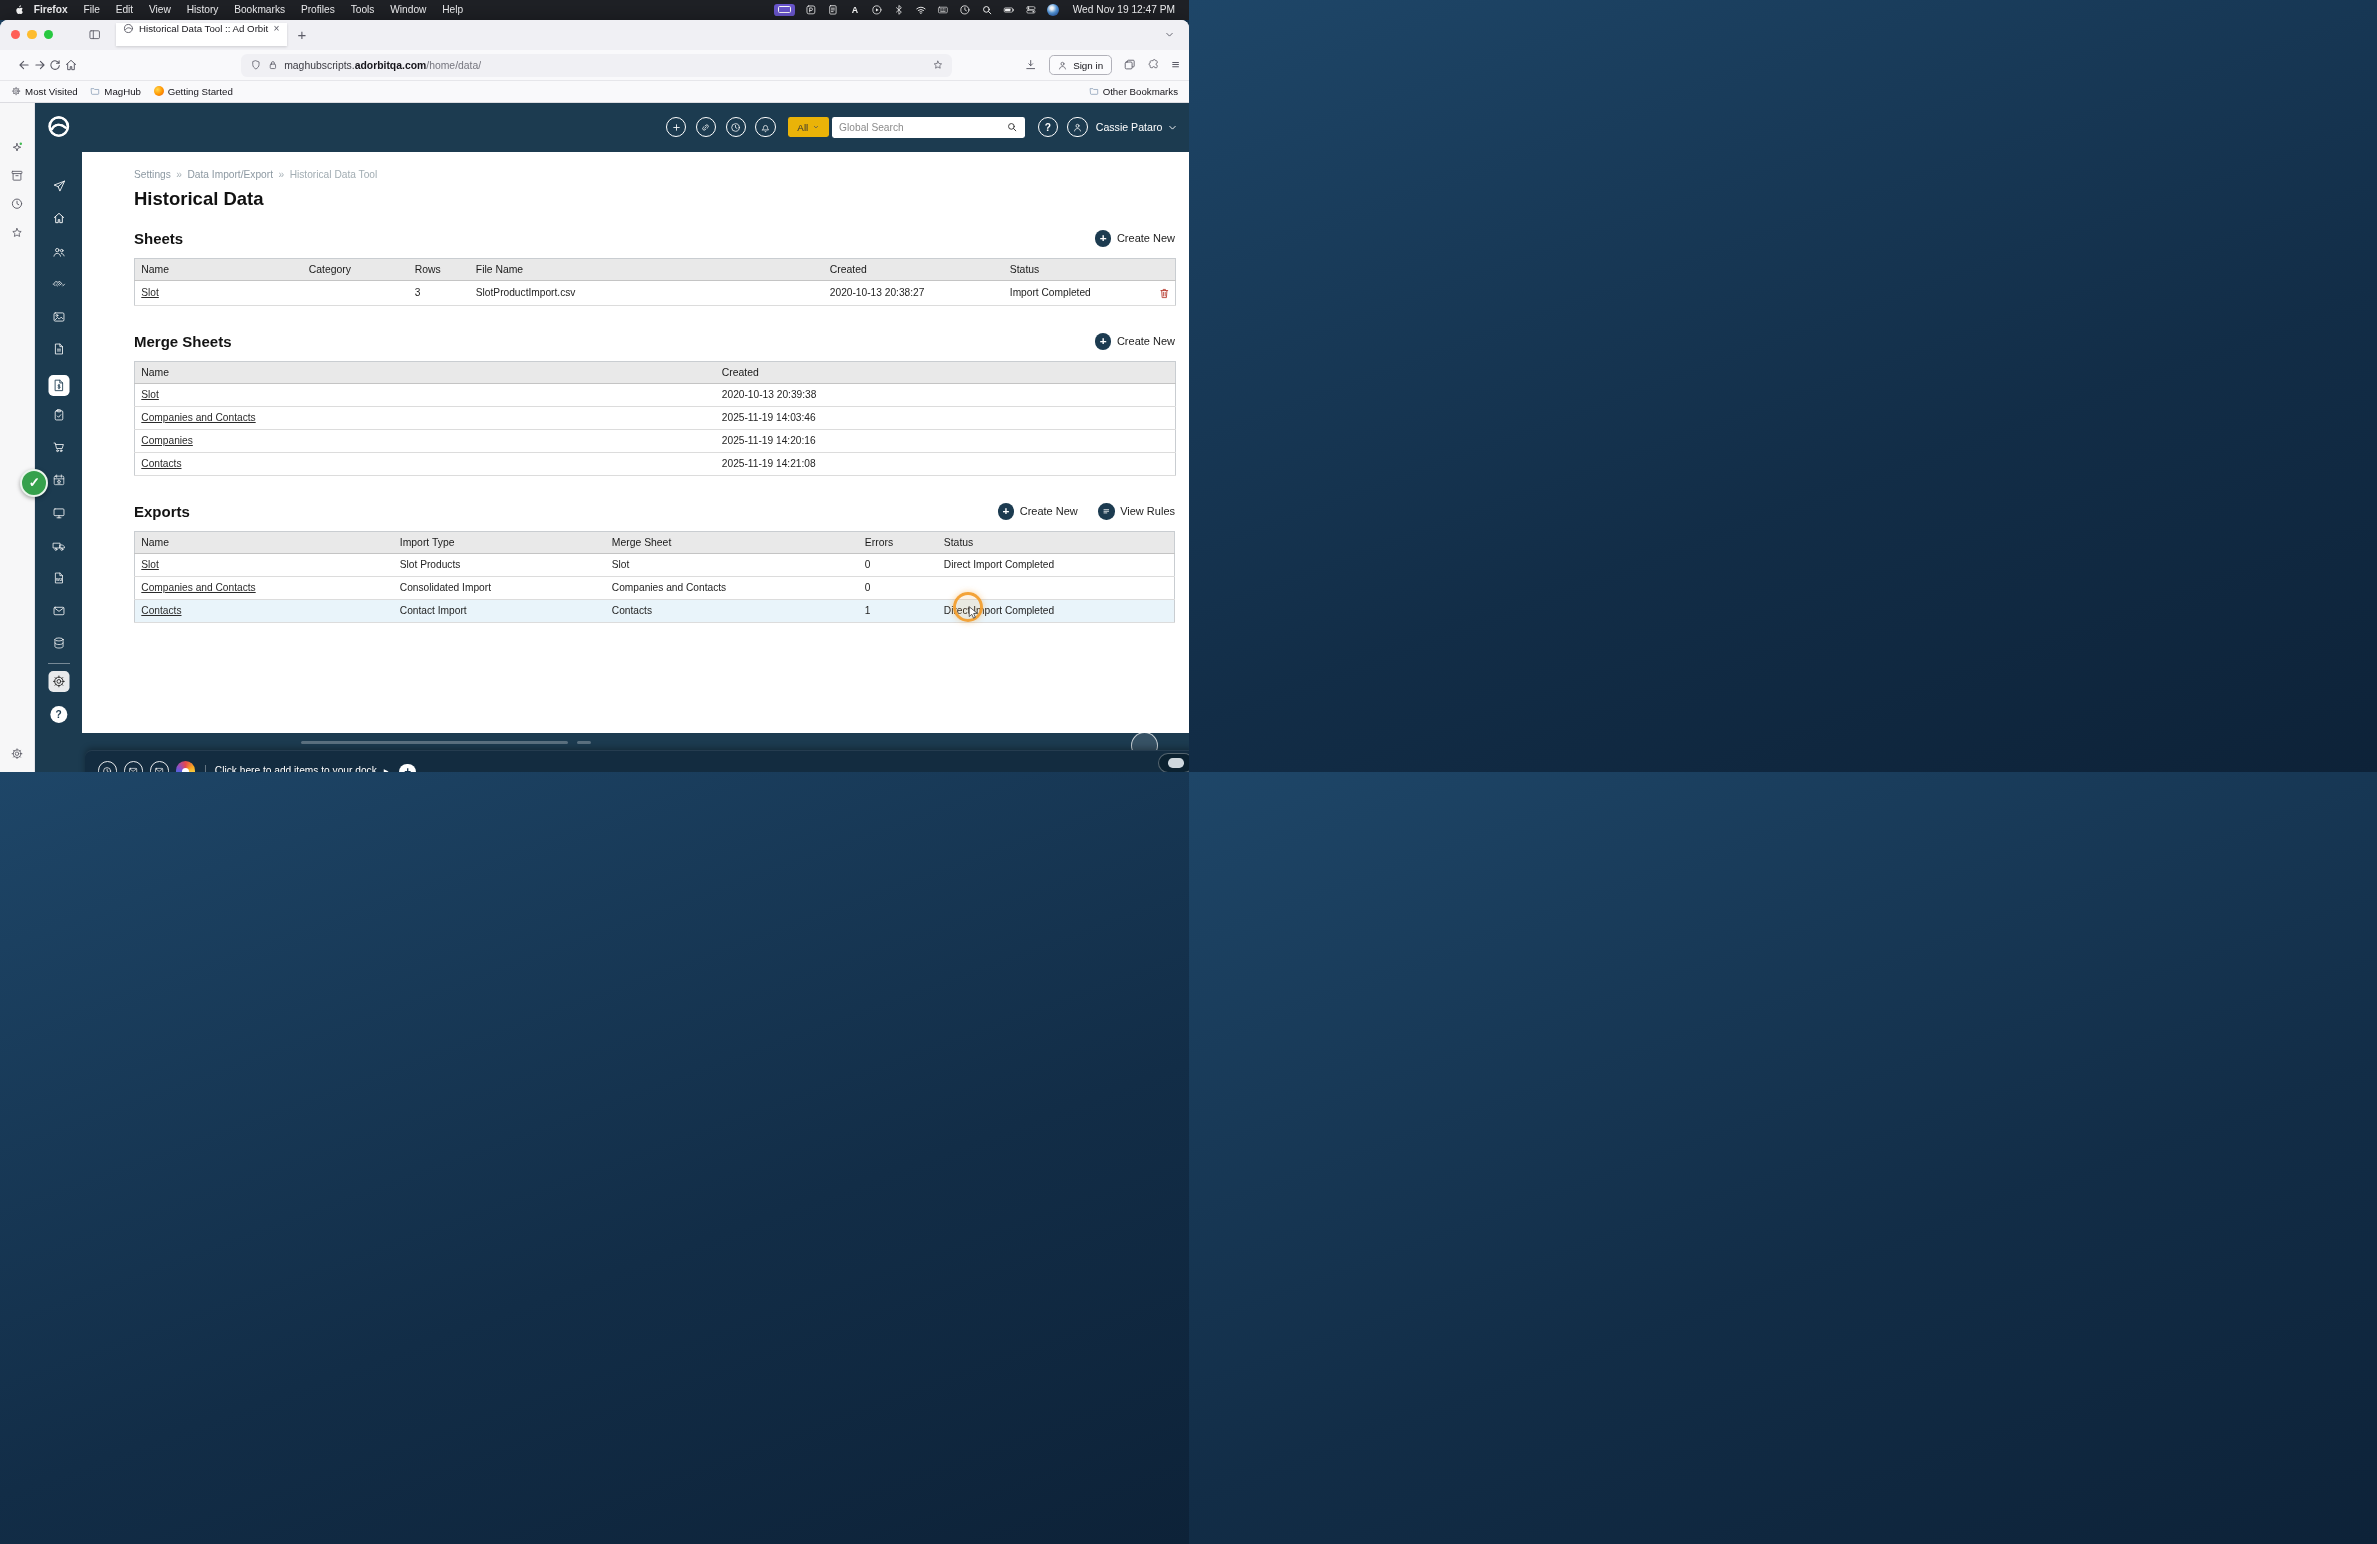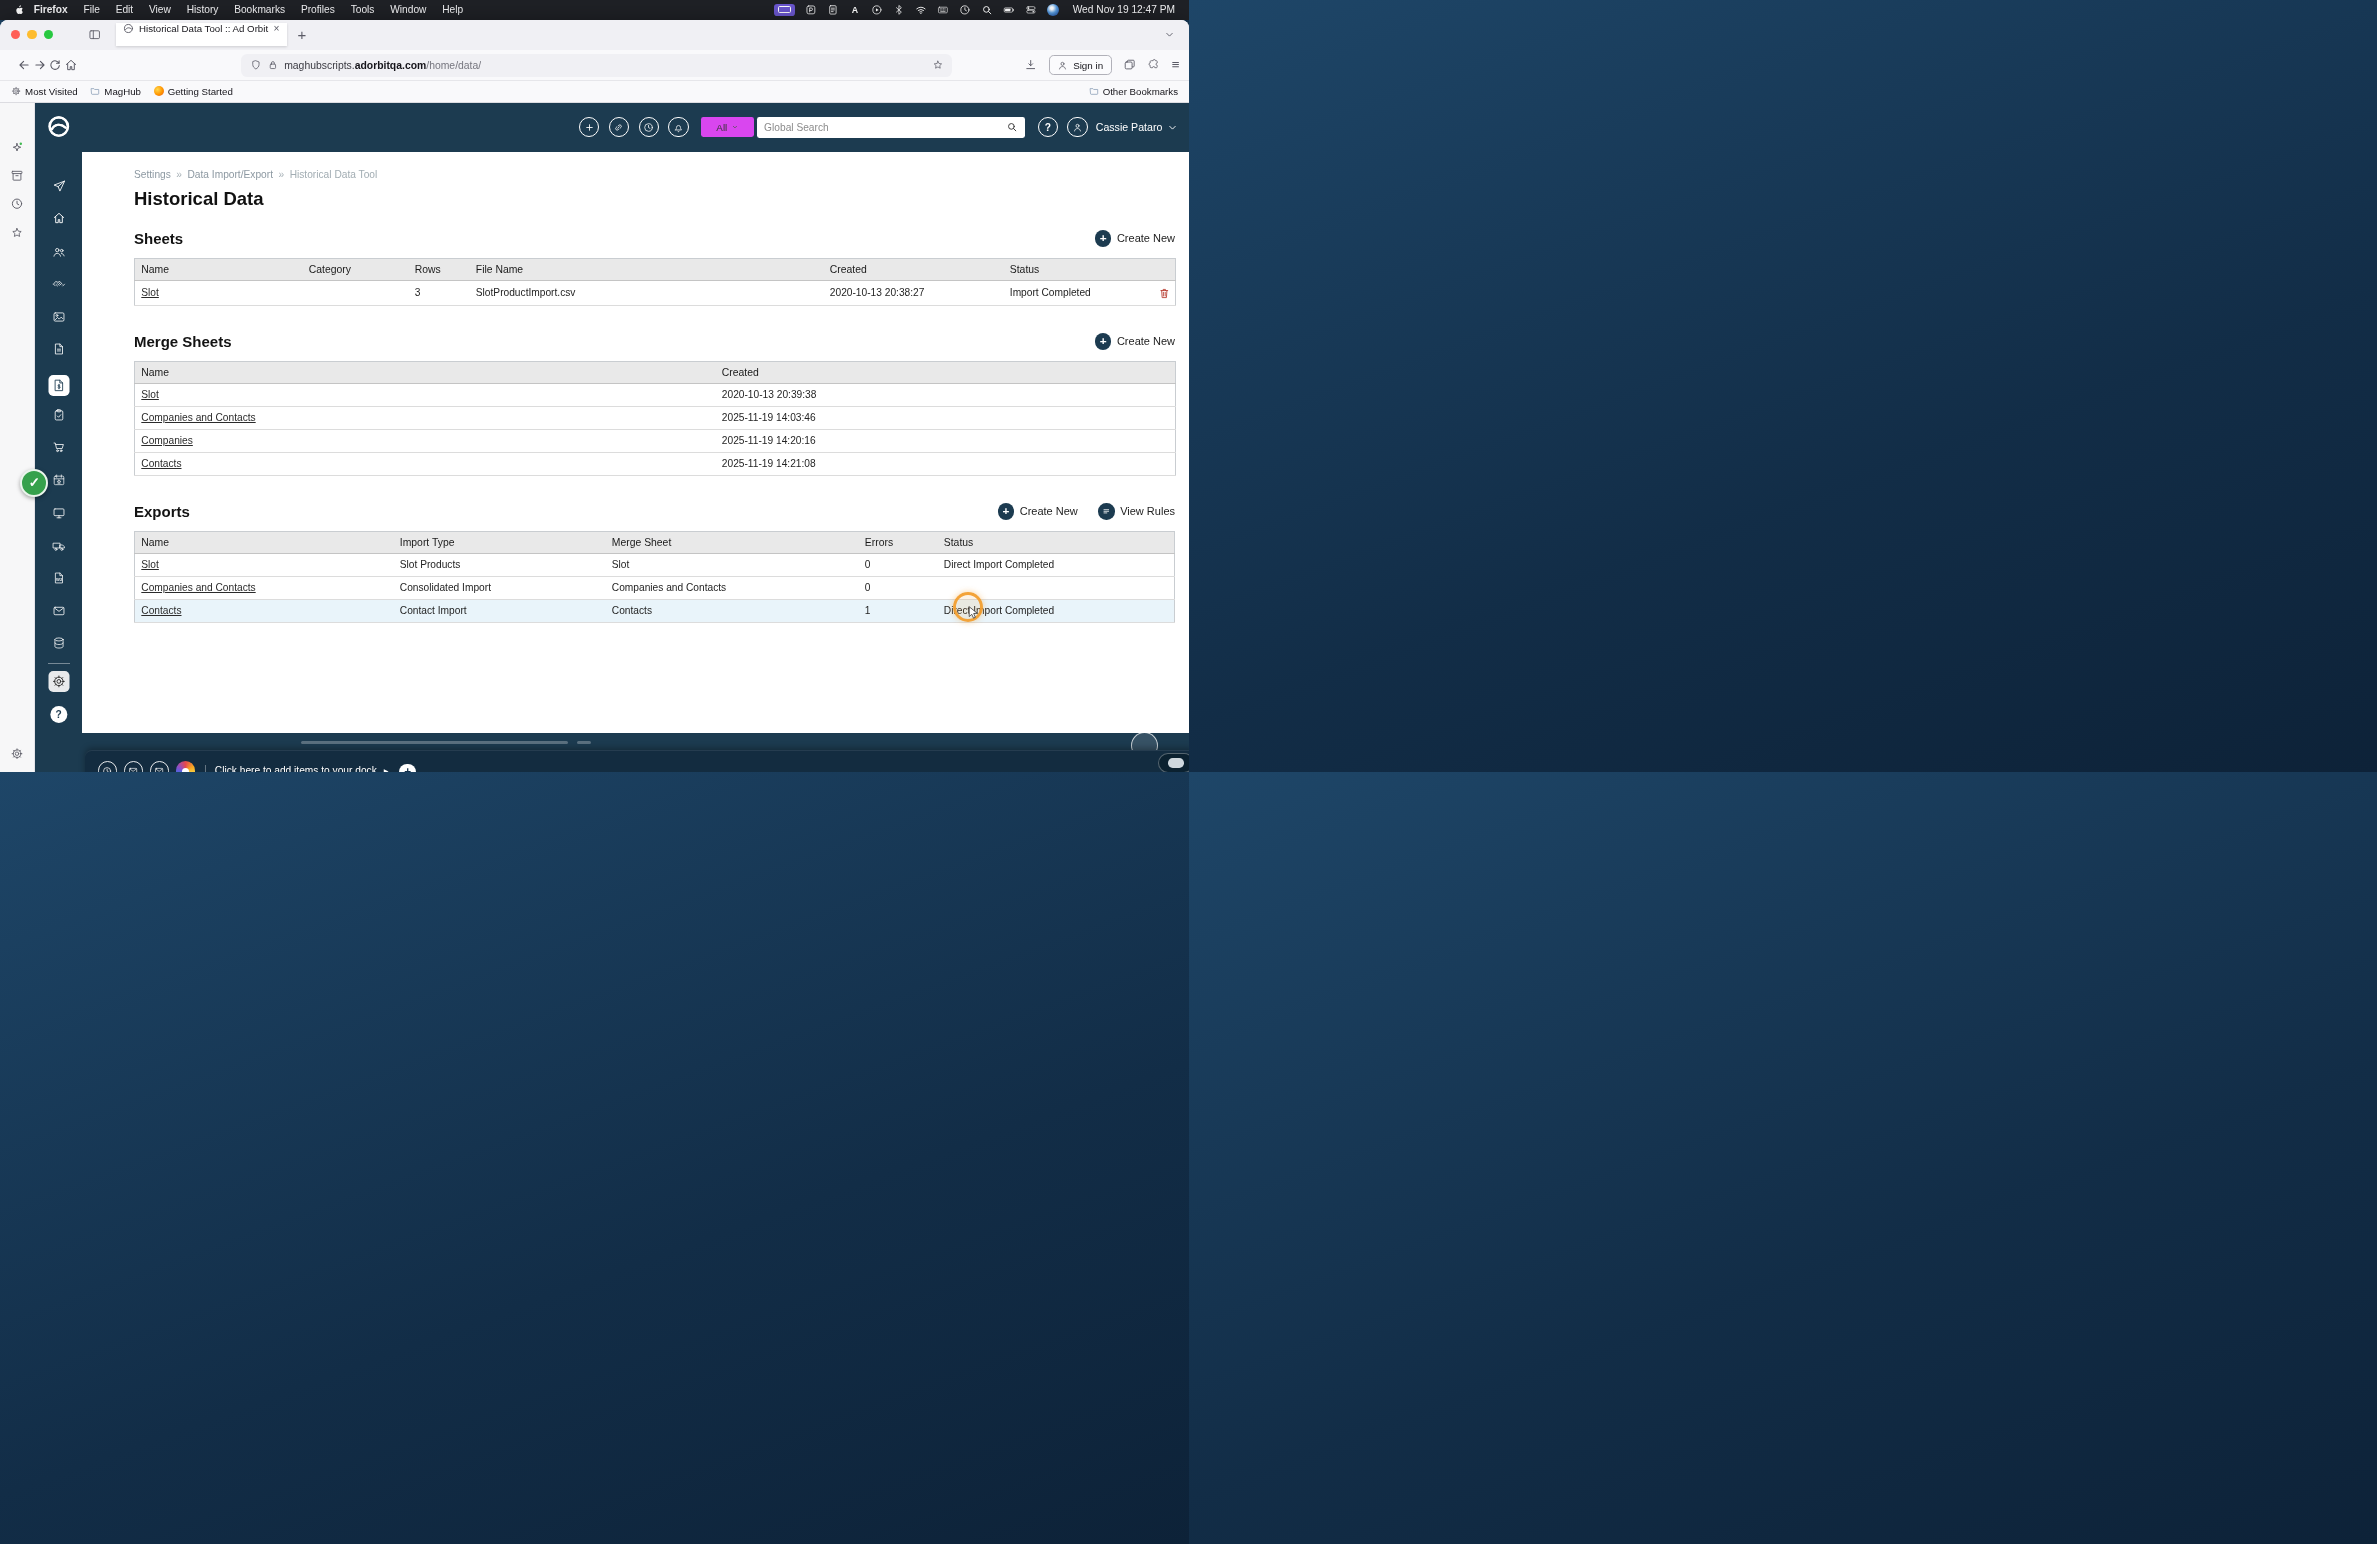--- a/index.html
+++ b/index.html
@@ -97,24 +97,24 @@
     box-shadow:0 1.6px 4.7px rgba(0,0,0,.35); }
 
   .main-bg { position:absolute; left:82px; top:49px; right:0; height:581px; background:#fff; z-index:1; }
 
   .appheader { position:absolute; left:35px; right:0; top:0; height:49px; background:#1c3b50; z-index:4; }
   .hdr-controls { position:absolute; right:11px; top:0; height:49px; display:flex; align-items:center; }
   #hdr-actions { display:flex; align-items:center; gap:9.4px; margin-right:12.6px; }
   .ring-btn { width:20.4px; height:20.4px; border:1.2px solid #fff; border-radius:50%; color:#fff;
     display:flex; align-items:center; justify-content:center; font-size:10.2px; font-weight:bold; flex:none; }
   .ring-btn svg { width:11px; height:11px; }
-  .hdr-select { height:19.7px; background:#d946ef; border-radius:2.4px; display:flex; align-items:center;
-    gap:3.9px; padding:0 15px; font-size:9.8px; color:#333; margin-right:3.1px; }
+  .hdr-select { height:19.7px; background:#eab308; border-radius:2.4px; display:flex; align-items:center;
+    gap:3.9px; padding:0 9px; font-size:9.8px; color:#333; margin-right:3.1px; }
   .hdr-select svg { width:7.9px; height:7.9px; color:#555; }
-  .hdr-search { width:268px; height:21px; background:#fff; border-radius:2.4px; display:flex;
+  .hdr-search { width:193px; height:21px; background:#fff; border-radius:2.4px; display:flex;
     align-items:center; padding:0 7px; margin-right:12.6px; }
   .hdr-search input { border:none; outline:none; flex:1; font-size:10.2px; color:#333;
     font-family:"Liberation Sans", sans-serif; background:transparent; }
   .hdr-search input::placeholder { color:#8b8b8b; }
   .hdr-search .srch { width:11.8px; height:11.8px; color:#3a3a3a; display:inline-flex; }
   .hdr-search .srch svg { width:100%; height:100%; }
   .hdr-user { color:#fff; font-size:10.6px; margin:0 4.7px 0 7.9px; white-space:nowrap; }
   .hdr-chev { width:11px; height:11px; color:#fff; display:inline-flex; }
   .hdr-chev svg { width:100%; height:100%; }
 

